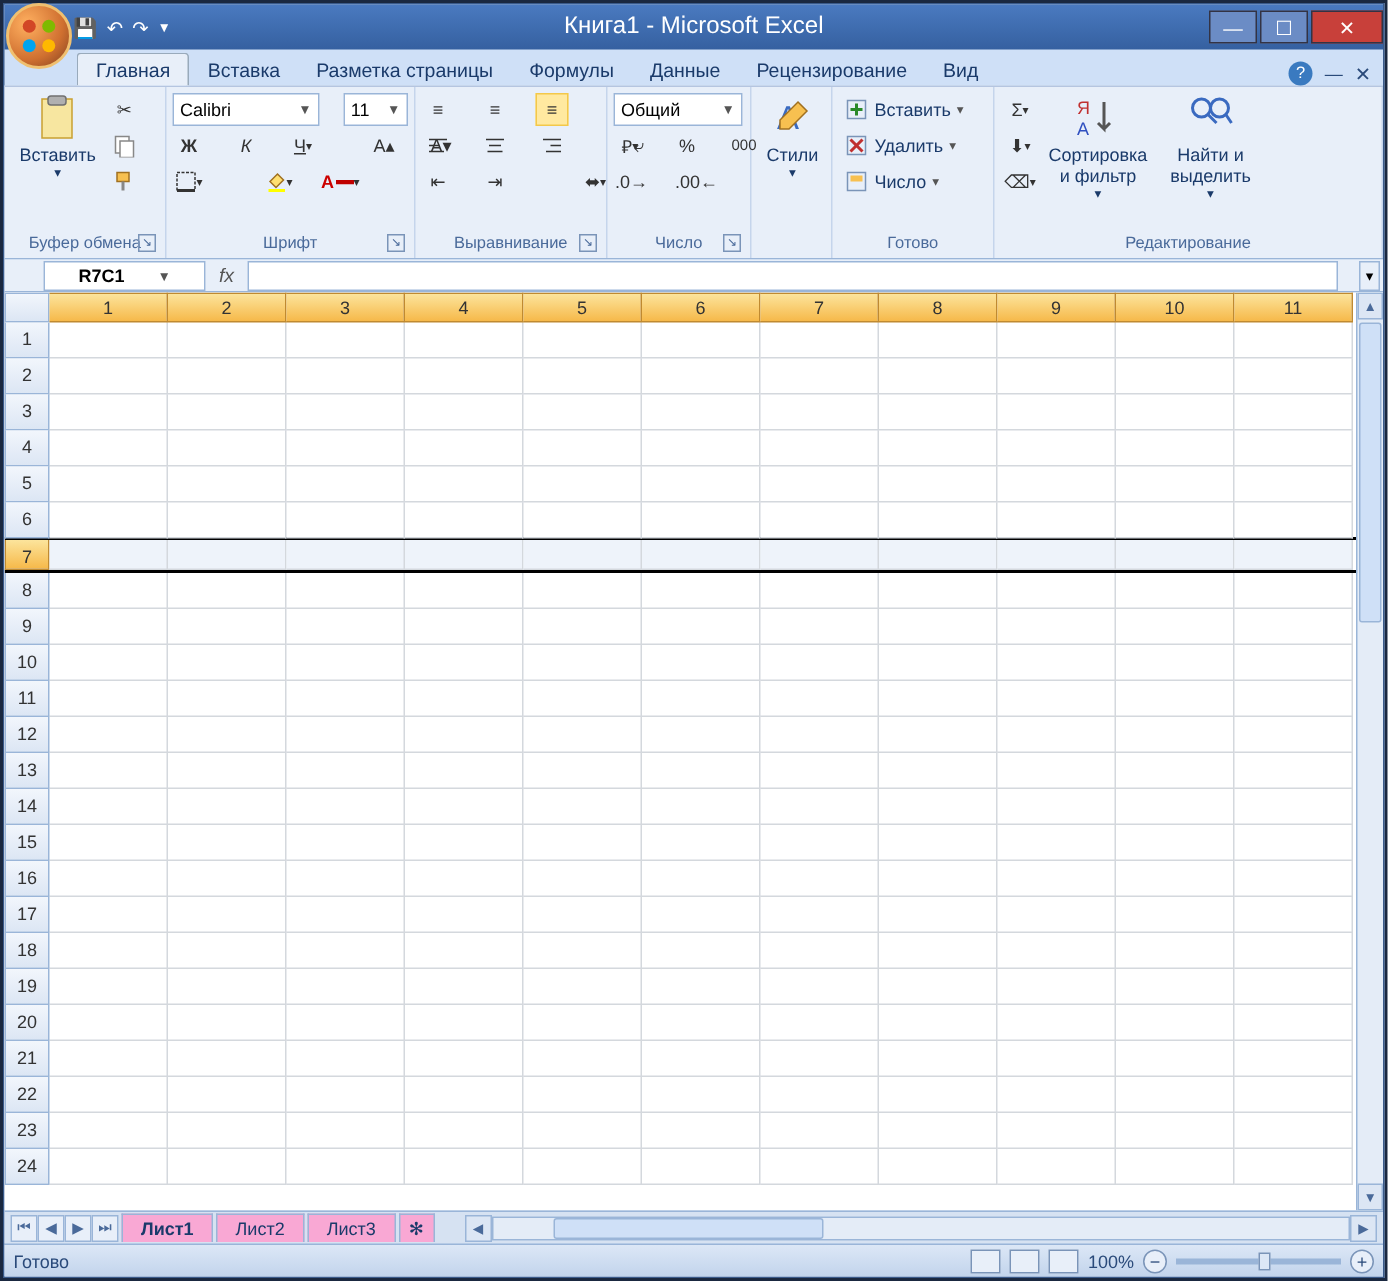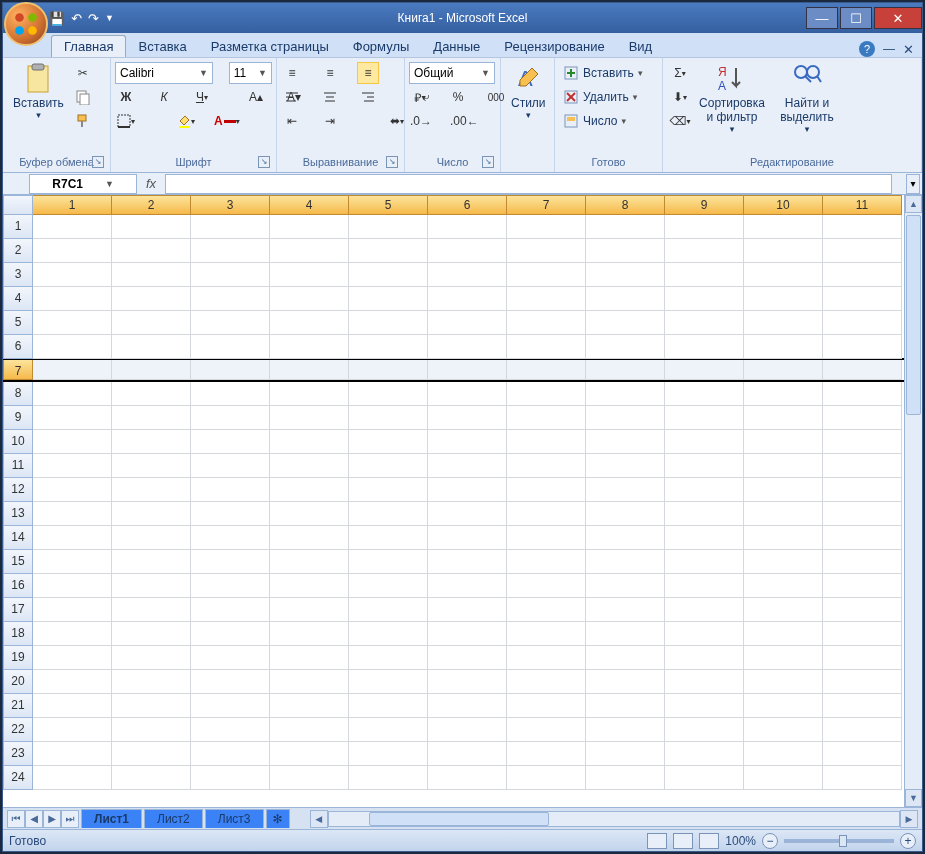--- a/index.html
+++ b/index.html
@@ -2,21 +2,21 @@
 <html><head>
 <meta charset="utf-8">
 <style>
 * { box-sizing: border-box; margin: 0; padding: 0; font-family: "Segoe UI", Tahoma, sans-serif; }
 body { width: 925px; height: 854px; background: #1a2840; overflow: hidden; display:flex; flex-direction:column; }
 .window { width: 921px; height: 850px; margin:2px; background: #cfe0f7; border:1px solid #3a5a8a; display:flex; flex-direction:column; }
 
 .titlebar { height:30px; background: linear-gradient(#4a7ac0,#3560a0); display:flex; align-items:center; color:#fff; font-size:13px; position:relative; }
 .qat { display:flex; align-items:center; gap:6px; margin-left:46px; }
 .qat span { font-size:13px; }
-.title-text { position:absolute; left:50%; transform:translateX(-50%); font-size:12px; }
+.title-text { position:absolute; left:50%; transform:translateX(-50%); font-size:16px; }
 .winbtns { margin-left:auto; display:flex; }
 .winbtn { width:32px; height:22px; background:#6b8cc5; border:1px solid #334; display:flex; align-items:center; justify-content:center; color:#fff; margin-left:2px; }
 .winbtn.close { background:#c8403a; width:48px; }
 
 .office-btn { position:absolute; top:2px; left:4px; width:44px; height:44px; border-radius:50%; background:radial-gradient(circle at 30% 30%, #ffb060, #d07030 60%, #804020); border:2px solid #f0c070; z-index:10; display:flex; align-items:center; justify-content:center; }
 .office-btn svg { width:26px; height:26px; }
 
 .tabs { height:24px; display:flex; align-items:flex-end; padding-left:48px; font-size:13px; background:transparent; position:relative; }
 .tab { padding:3px 12px 3px 12px; color:#1a3a6a; cursor:pointer; }
 .tab.active { background:#e8eff9; border:1px solid #9ab; border-bottom:none; border-radius:3px 3px 0 0; color:#1a3a6a; }
@@ -65,21 +65,21 @@
 .rw.sel .cell:first-of-type { background:#fff; }
 
 .vscroll { width:18px; background:#e4ecf7; border-left:1px solid #9ab5d8; display:flex; flex-direction:column; }
 .sbbtn { height:18px; background:#dce6f4; border:1px solid #9ab5d8; display:flex; align-items:center; justify-content:center; font-size:9px; color:#4a6a9a; }
 .sbtrack { flex:1; position:relative; }
 .sbthumb { position:absolute; left:1px; right:1px; background:#cfe0f7; border:1px solid #9ab5d8; border-radius:2px; }
 
 .sheet-tabs { height:22px; background:#d6e2f2; display:flex; align-items:center; border-top:1px solid #9ab5d8; font-size:12px; }
 .navset { display:flex; margin-left:4px; }
 .navset div { width:18px; height:18px; border:1px solid #9ab5d8; background:#e8eff9; display:flex; align-items:center; justify-content:center; font-size:10px; color:#4a6a9a; }
-.stab { padding:2px 12px; background:#3b82f6; border:1px solid #9ab5d8; border-bottom:none; margin-left:2px; color:#1a3a6a; }
+.stab { padding:2px 12px; background:#f9a8d4; border:1px solid #9ab5d8; border-bottom:none; margin-left:2px; color:#1a3a6a; }
 .stab.active { font-weight:bold; }
 .stab.new { padding:2px 6px; }
 .hscroll { flex:1; display:flex; align-items:center; margin-left:20px; margin-right:4px; }
 .hscroll .tr { flex:1; height:16px; background:#e4ecf7; border:1px solid #9ab5d8; position:relative; }
 .hscroll .th { position:absolute; top:0; left:40px; width:180px; height:14px; background:#cfe0f7; border:1px solid #9ab5d8; border-radius:2px; }
 
 .status { height:22px; background:linear-gradient(#dce7f6,#c2d4ec); border-top:1px solid #9ab5d8; display:flex; align-items:center; font-size:12px; color:#2a4a7a; padding:0 6px; }
 .status .right { margin-left:auto; display:flex; align-items:center; gap:6px; }
 .viewbtn { width:20px; height:16px; border:1px solid #7a94b8; background:#e8eff9; }
 .zslider { width:110px; height:4px; background:#9ab5d8; position:relative; }

